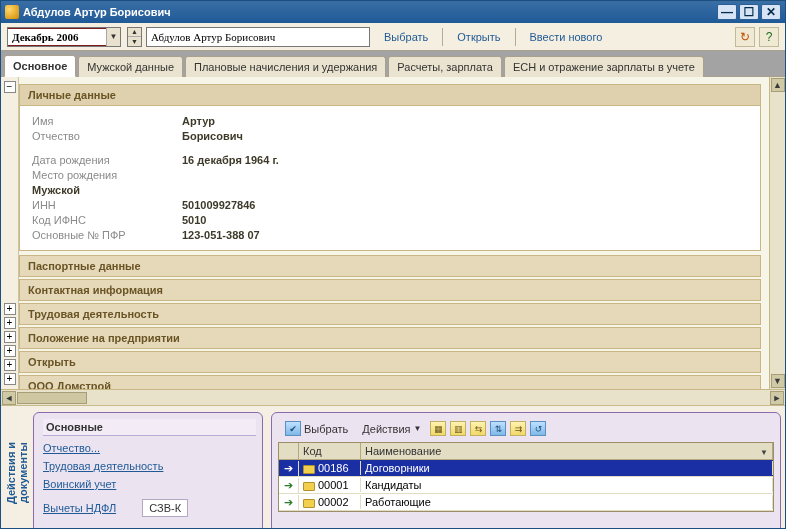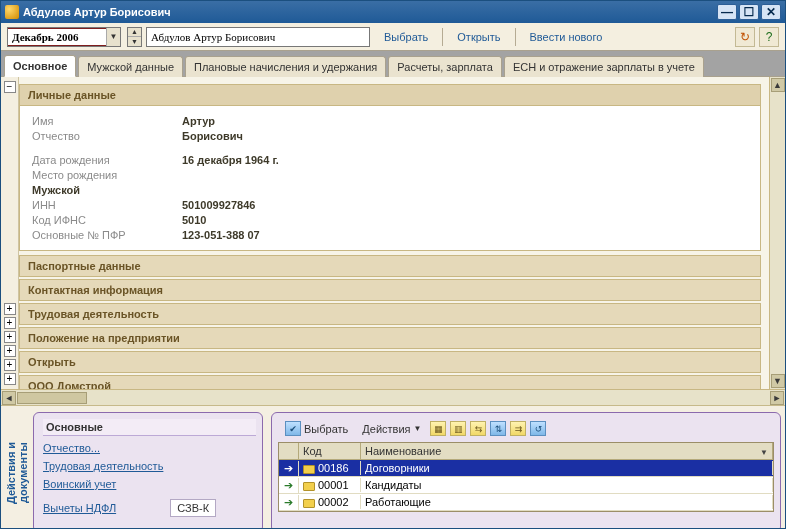--- a/index.html
+++ b/index.html
@@ -54,21 +54,21 @@
   .hscroll .track { flex:1; }
   .hscroll .thumb { width:70px; height:12px; background:#cfc7a1; border:1px solid #a79e77; margin-left:0; }
 
   
   .bottom { height:132px; display:flex; gap:8px; padding:6px 4px 4px 4px; background:#f4efe2; border-top:1px solid #c6b98a; }
   .side-label { width:20px; writing-mode:vertical-rl; transform:rotate(180deg); text-align:center; font-weight:bold; color:#1f5a97; font-size:11px; }
   .panel { border:1px solid #8b6aad; border-radius:6px; background:#ebe3f0; padding:6px; }
   .panel.main { width:230px; }
   .panel-header { font-weight:bold; margin:0 0 6px 3px; color:#333; background:#f3ecf6; border-bottom:1px solid #bca9d6; padding:2px 3px;}
   .link { color:#1f5a97; text-decoration:underline; cursor:pointer; display:block; margin:6px 3px; }
-  .szv-btn { display:inline-block; border:1px solid #b3a8c4; padding:2px 6px; background:#fff; color:#333; cursor:pointer; margin-left:48px;}
+  .szv-btn { display:inline-block; border:1px solid #b3a8c4; padding:2px 6px; background:#fff; color:#333; cursor:pointer; margin-left:20px;}
 
   .panel.list { flex:1; }
   .list-toolbar { display:flex; align-items:center; gap:4px; margin-bottom:4px; padding:0 2px;}
   .mini-btn { display:flex; align-items:center; gap:3px; padding:1px 4px; border:1px solid transparent; cursor:pointer; color:#333;}
   .mini-btn .caret { font-size:8px;}
   .ico { width:16px; height:15px; border:1px solid #c0b063; background:linear-gradient(#fff3b0,#f1d868); display:flex; align-items:center; justify-content:center; font-size:9px; color:#6b571d;}
   .ico.blue { background:linear-gradient(#bfe0ff,#7fb8e8); border-color:#5b8fc0; color:#1a4d7a; }
   .table { border:1px solid #9b8e68; background:#fff; }
   .thead { display:flex; background:#e3ddc3; border-bottom:1px solid #b4a97b; }
   .th { padding:2px 4px; border-right:1px solid #b4a97b; color:#333; font-size:11px; }

